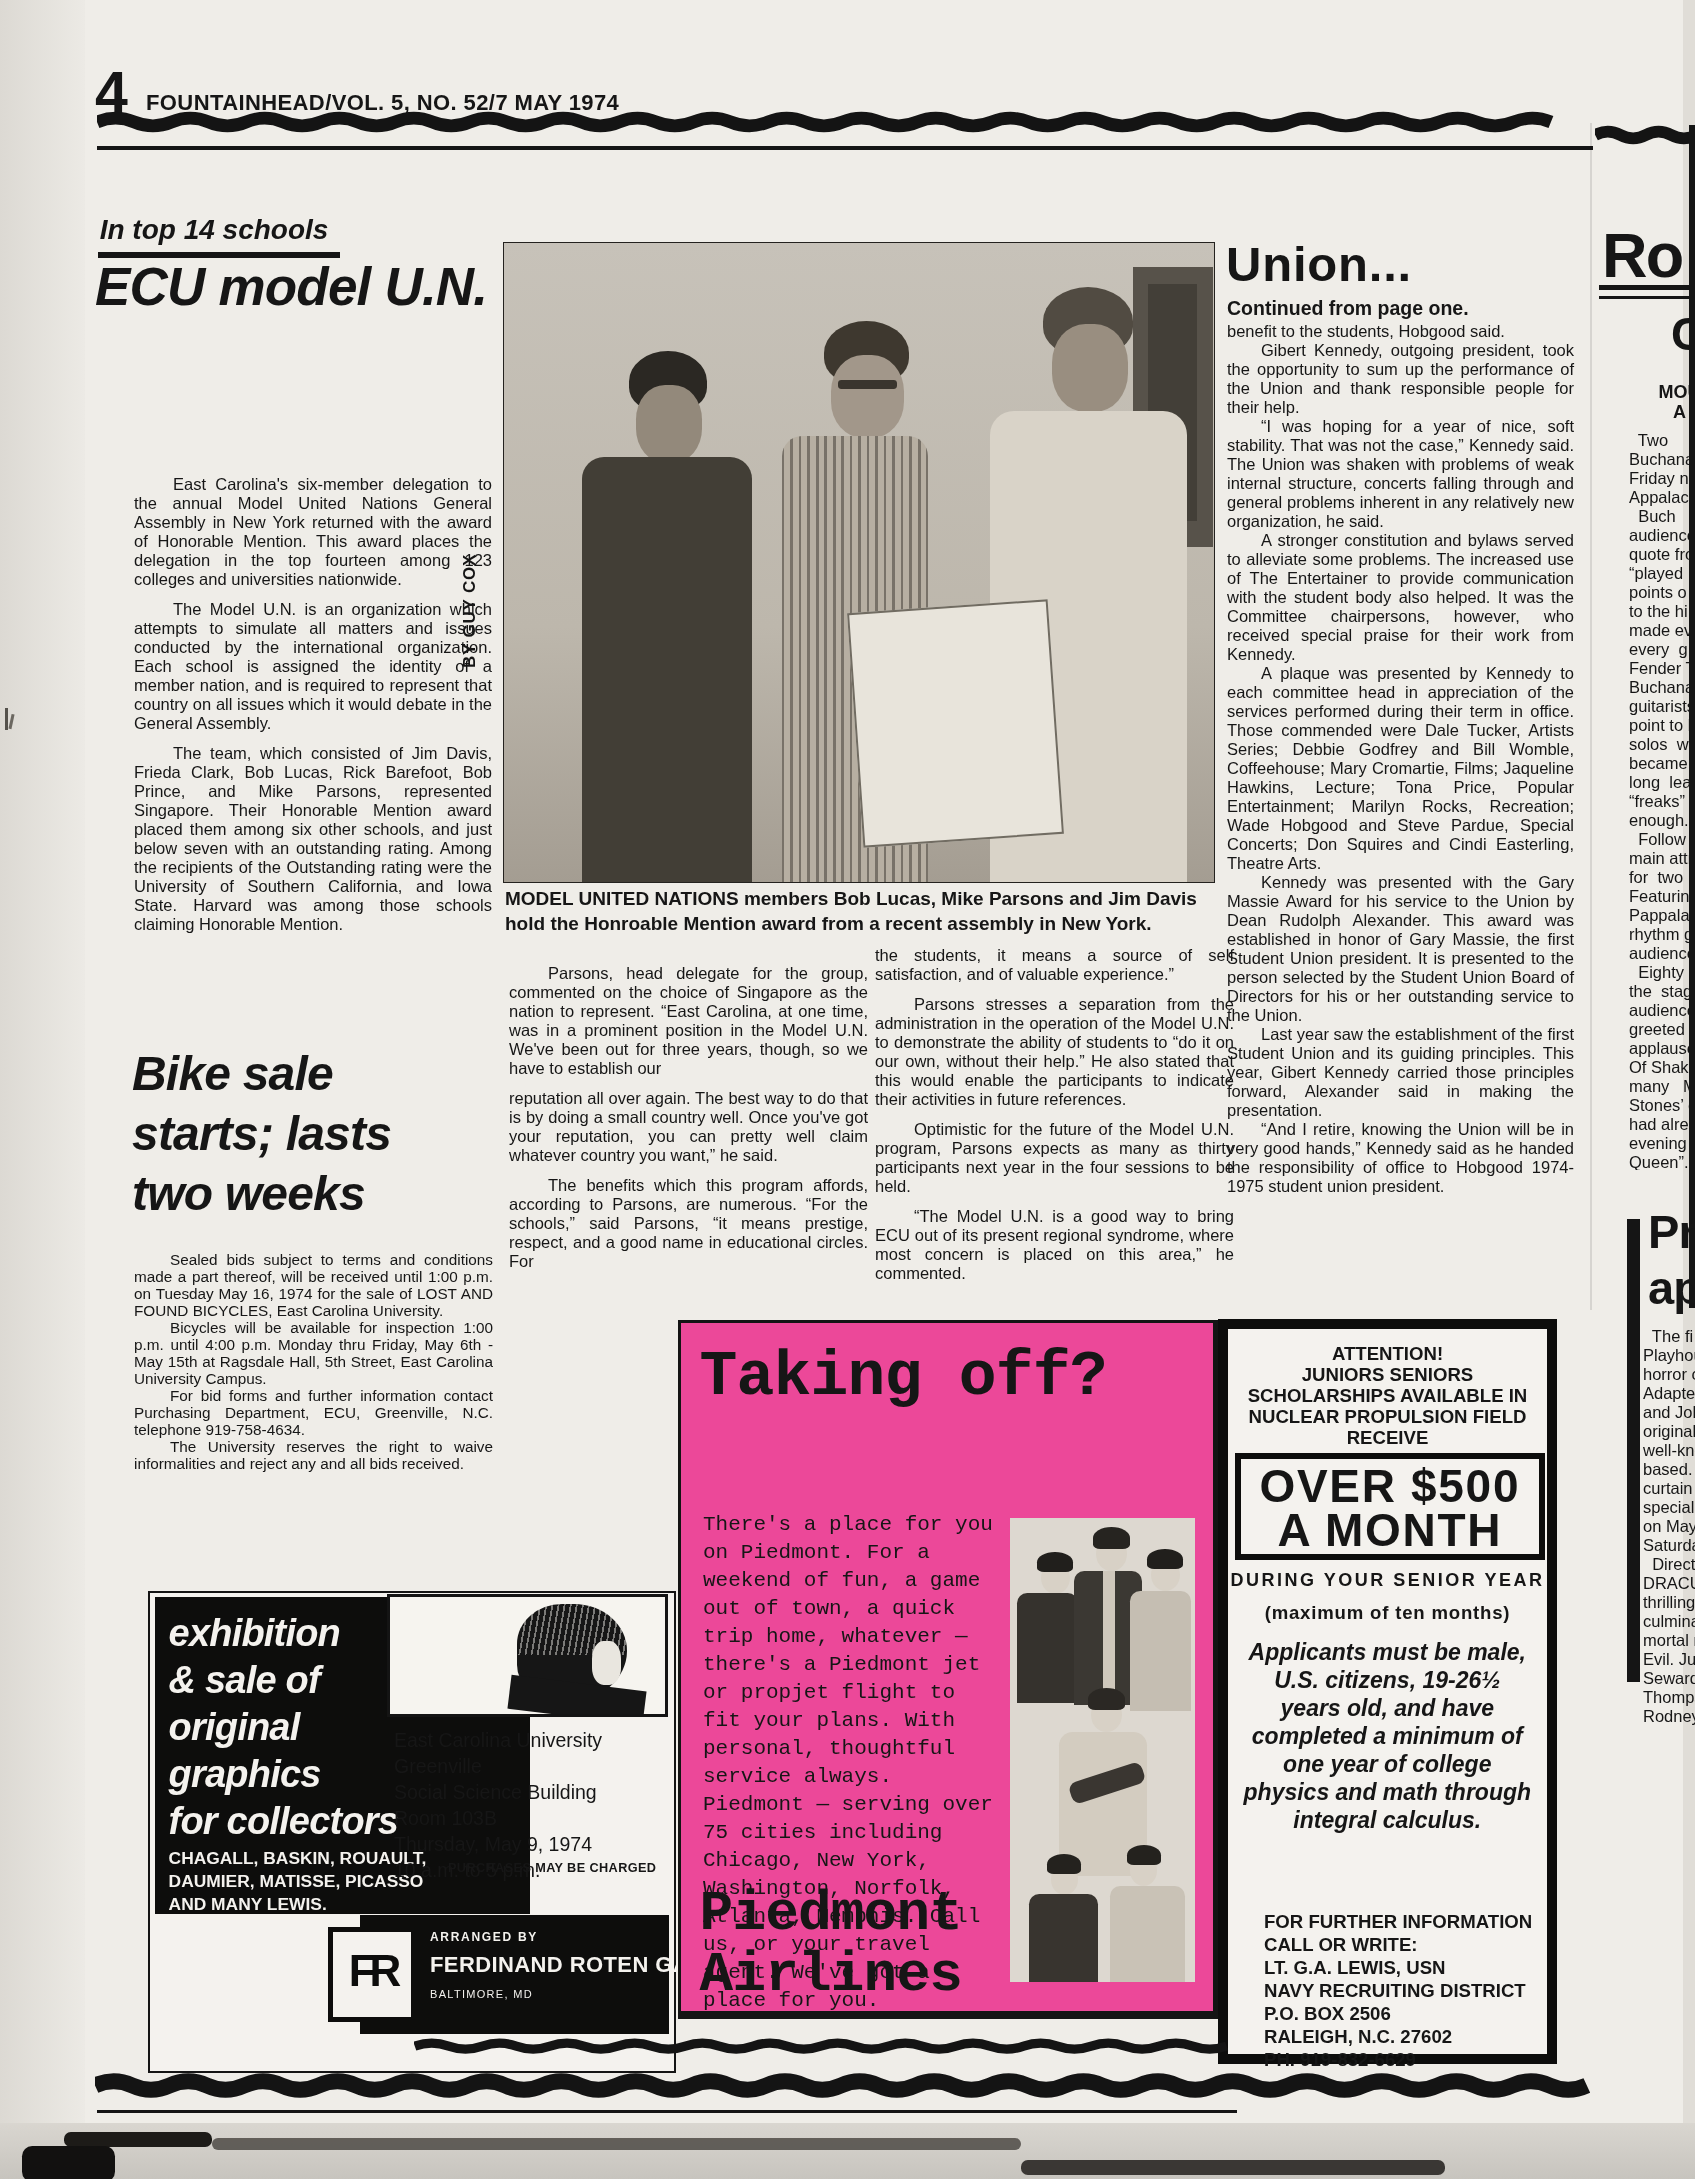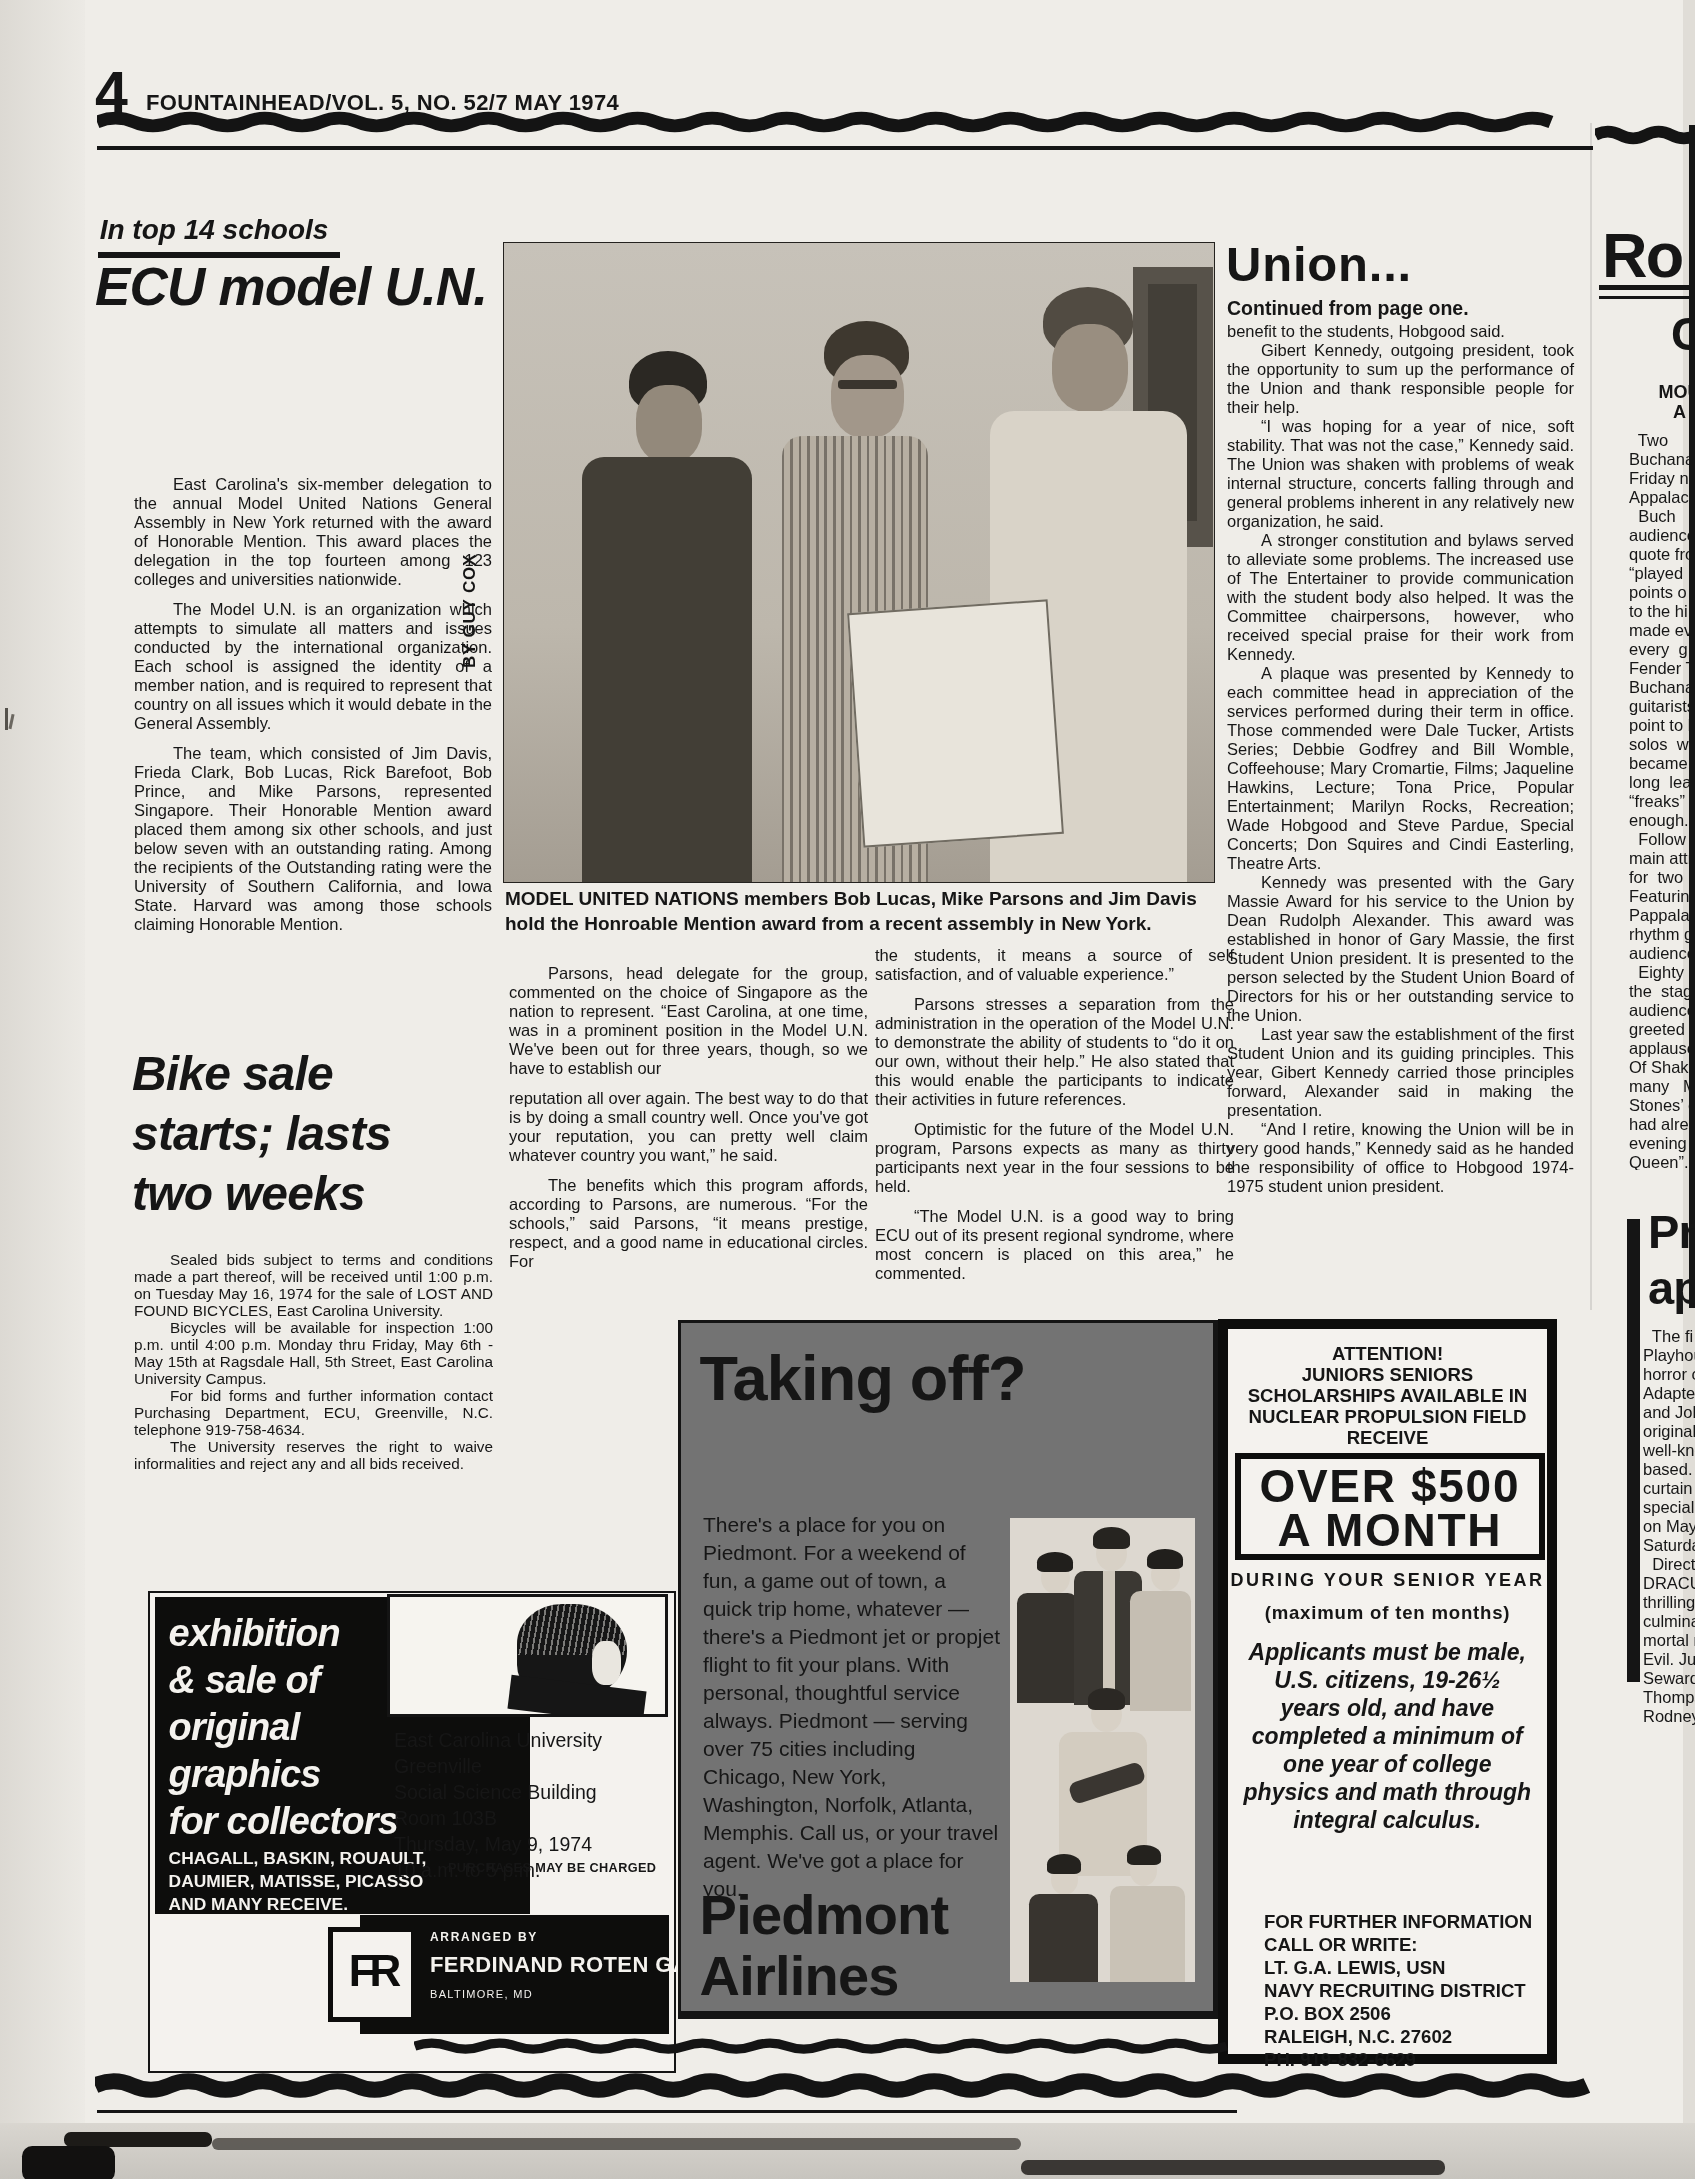--- a/index.html
+++ b/index.html
@@ -54,23 +54,23 @@
   .roten-artists{position:absolute;color:#f4f2ee;font-weight:800;font-size:17.4px;line-height:23px;}
   .face-box{position:absolute;background:#f6f4ef;border:3.4px solid #141414;overflow:hidden;}
   .roten-details{position:absolute;font-size:19.5px;line-height:26px;}
   .roten-charge{position:absolute;font-size:12.7px;font-weight:800;letter-spacing:0.4px;}
   .roten-bar{position:absolute;background:#0d0d0c;color:#f4f2ee;}
   .fr-logo{position:absolute;background:#f4f2ee;border:5.1px solid #0d0d0c;color:#0d0d0c;
         font-weight:900;font-size:44px;letter-spacing:-6px;text-align:center;line-height:78px;}
   .arranged{position:absolute;font-size:12px;font-weight:700;letter-spacing:1.7px;}
   .gallery{position:absolute;font-size:22px;font-weight:800;letter-spacing:0.4px;white-space:nowrap;}
   .baltimore{position:absolute;font-size:11px;letter-spacing:1.3px;}
-  .piedmont{position:absolute;background:#737373;border:3.4px solid #141414;
+  .piedmont{position:absolute;background:#ec4899;border:3.4px solid #141414;
         border-right:13.6px solid #141414;border-bottom:8.5px solid #141414;
-        font-family:Liberation Sans, sans-serif;}
+        font-family:Liberation Mono, monospace;}
   .pa-head{position:absolute;font-weight:900;font-size:63px;line-height:66px;letter-spacing:-0.8px;}
   .pa-body{position:absolute;font-size:21px;line-height:28px;}
   .pa-logo{position:absolute;font-weight:900;font-size:56px;line-height:61px;letter-spacing:-0.8px;}
   .pa-photo{position:absolute;overflow:hidden;background:#ddd8d0;}
   .navy{position:absolute;border:10.2px solid #0d0d0c;background:#f4f2ee;text-align:center;}
   .navy-attn{position:absolute;left:0;width:100%;font-weight:800;font-size:18.6px;line-height:21px;}
   .navy-amountbox{position:absolute;border:6.8px solid #0d0d0c;font-weight:900;
         font-size:46px;line-height:44px;letter-spacing:1.7px;padding:5.1px 0 1.7px;}
   .navy-during{position:absolute;left:0;width:100%;font-weight:800;font-size:18px;letter-spacing:2.5px;}
   .navy-max{position:absolute;left:0;width:100%;font-weight:700;font-size:18.6px;letter-spacing:0.8px;}
@@ -163,21 +163,21 @@
     <div class="roten-head" style="left:18.6px;top:17px;">
         <div>exhibition</div>
         <div>&amp; sale of</div>
         <div>original</div>
         <div>graphics</div>
         <div>for collectors</div>
       </div>
     <div class="roten-artists" style="left:18.6px;top:254px;">
         <div>CHAGALL, BASKIN, ROUAULT,</div>
         <div>DAUMIER, MATISSE, PICASSO</div>
-        <div>AND MANY RECEIVE.</div>
+        <div>AND MANY LEWIS.</div>
       </div>
     <div class="face-box" style="left:237px;top:0.8px;width:275px;height:117px;">
       <div class="ph" style="left:127px;top:6.8px;width:110px;height:97px;background:#161616;border-radius:46% 54% 58% 42%;"></div>
       <div class="ph" style="left:127px;top:6.8px;width:110px;height:51px;background:repeating-linear-gradient(100deg,transparent 0 4.2px,rgba(246,244,239,.45) 4.2px 6px);border-radius:46% 54% 0 0;"></div>
       <div class="ph" style="left:202px;top:44px;width:29px;height:44px;background:#e9e6df;border-radius:40%;"></div>
       <div class="ph" style="left:119px;top:86px;width:136px;height:34px;background:#161616;transform:rotate(7deg);"></div>
     </div>
     <div class="roten-details" style="left:244px;top:134px;width:271px;">
         <div>East Carolina University</div>
         <div>Greenville</div>

